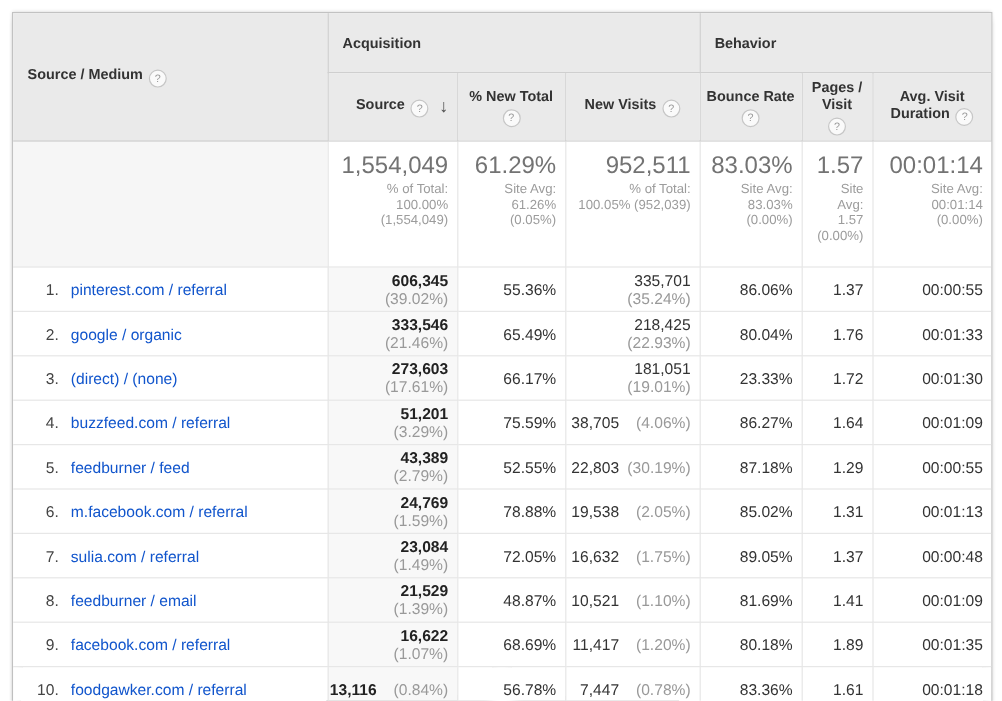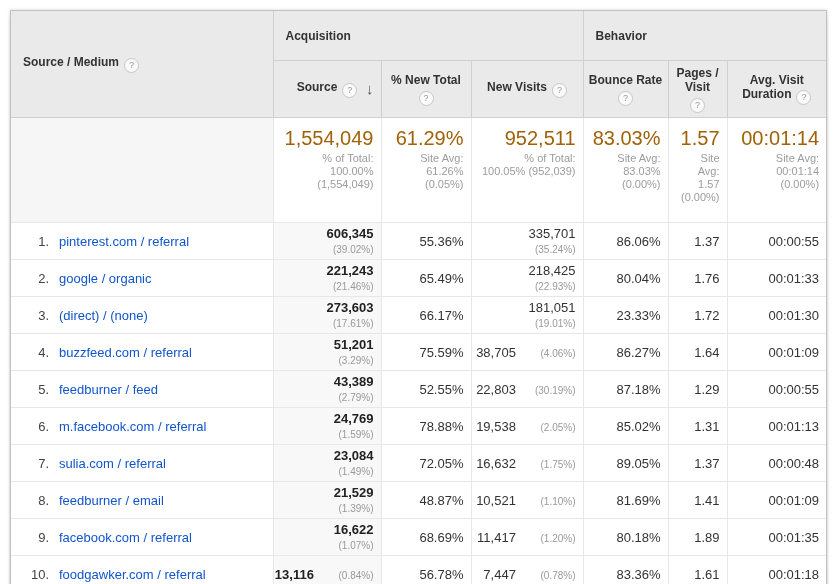--- a/index.html
+++ b/index.html
@@ -91,32 +91,32 @@
     color: #333;
     background: #fff;
   }
   tbody td:last-child { border-right: none; }
   tbody tr:last-child td { border-bottom: none; }
 
   
   tr.summary td { height: 94px; vertical-align: top; padding-top: 9px; }
   tr.summary .c-dim { background: #f6f6f6; }
   .num { text-align: right; padding-right: 7px; }
-  .sum-val { font-size: 20px; color: #a16207; line-height: 22px; white-space: nowrap; }
+  .sum-val { font-size: 20px; color: #737373; line-height: 22px; white-space: nowrap; }
   .sum-sub { font-size: 11px; color: #9c9c9c; line-height: 13px; margin-top: 3px; }
   .sum-sub div { white-space: nowrap; }
 
   
   tr.data-row td { height: 34px; vertical-align: middle; }
   tr.data-row .c-visits { background: #f8f8f8; }
   .c-dim { text-align: left; padding-left: 12px; }
   .idx { display: inline-block; width: 26px; text-align: right; margin-right: 10px; color: #444; }
   .src { color: #1155cc; text-decoration: none; cursor: pointer; }
   .bold-num { font-weight: bold; color: #222; }
-  .pct { font-size: 10px; color: #999; display: inline-block; min-width: 56px; text-align: right; }
+  .pct { font-size: 13px; color: #999; display: inline-block; min-width: 56px; text-align: right; }
 </style>
 </head>
 <body>
 
 <div class="stage">
   <div class="sheet">
     <table>
       <colgroup>
         <col style="width:262px">
           <col style="width:108px">
@@ -239,21 +239,21 @@
     <td class="num">
       <span>00:00:55</span>
     </td>
   </tr>
 
   <tr class="data-row">
     <td class="c-dim">
       <span class="idx">2.</span><a class="src">google / organic</a>
     </td>
     <td class="num c-visits">
-      <span class="bold-num">221,243</span> <span class="pct">(21.46%)</span>
+      <span class="bold-num">333,546</span> <span class="pct">(21.46%)</span>
     </td>
     <td class="num">
       <span>65.49%</span>
     </td>
     <td class="num">
       <span>218,425</span> <span class="pct">(22.93%)</span>
     </td>
     <td class="num">
       <span>80.04%</span>
     </td>

